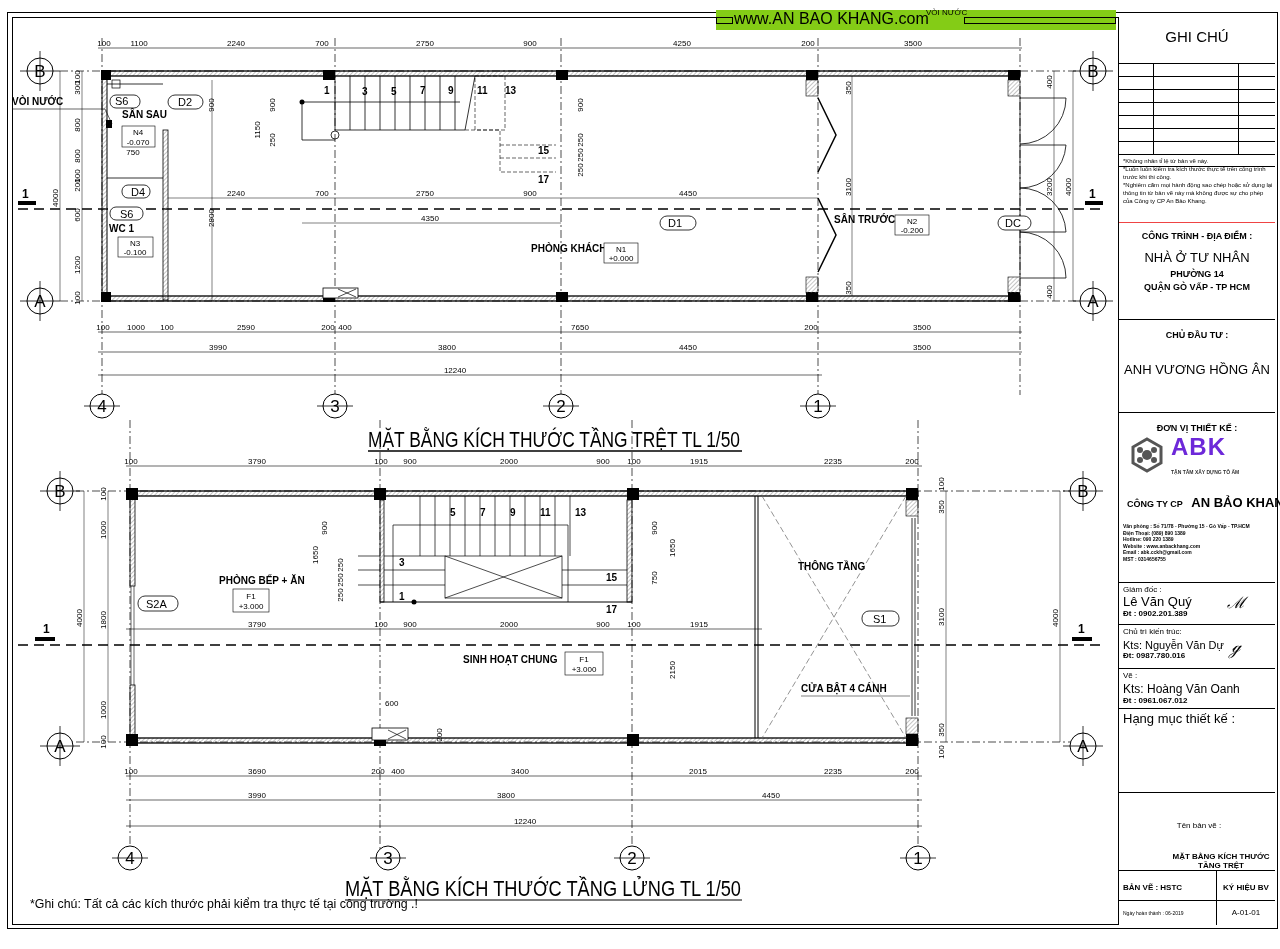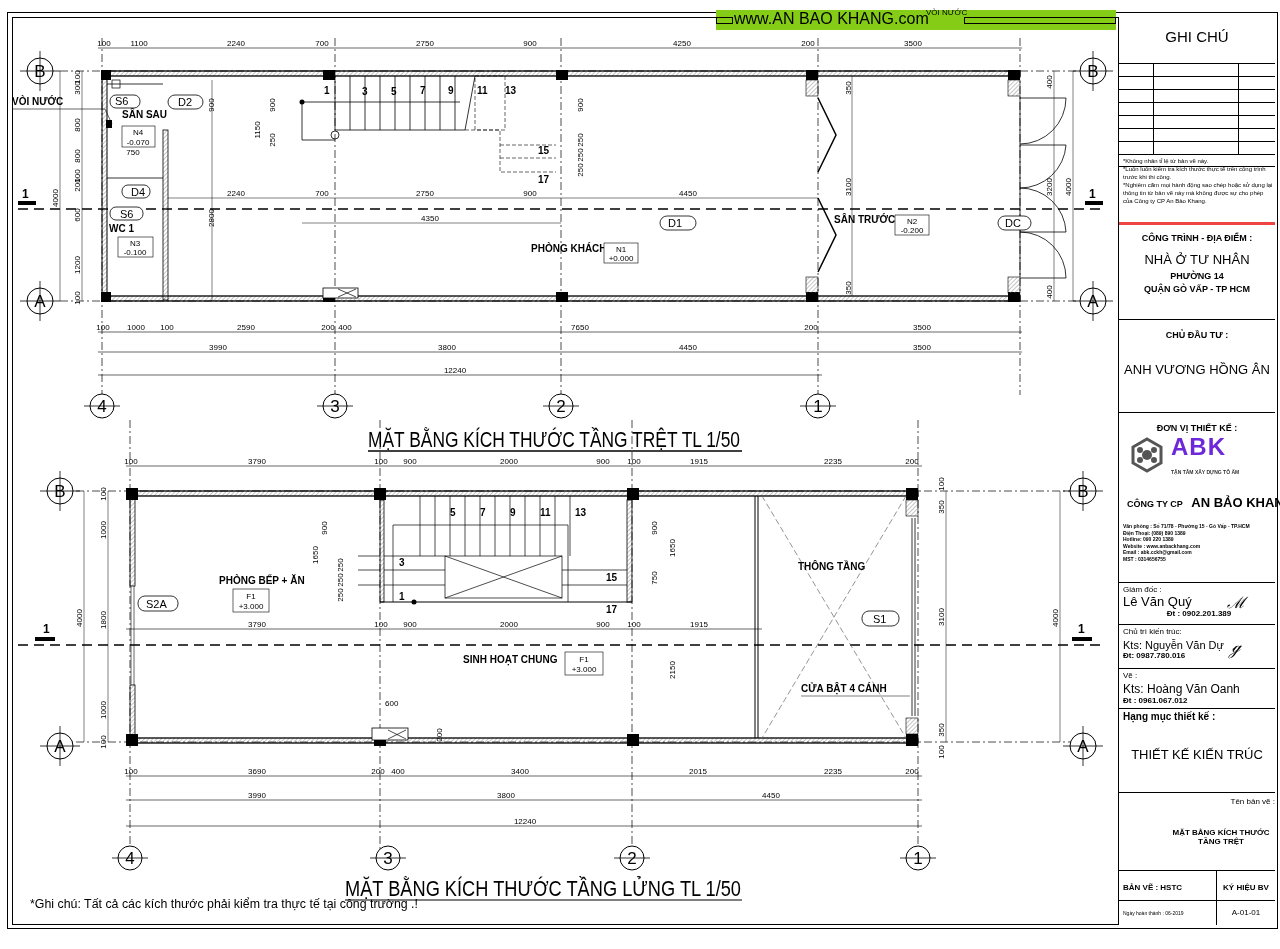--- a/index.html
+++ b/index.html
@@ -559,21 +559,21 @@
           <div class="c1"></div>
           <div class="c2"></div>
         </div>
     </div>
     <div class="abs tb-tiny" style="top:140px;width:150px;">
       <div>*Không nhân tỉ lệ từ bản vẽ này.</div>
       <div>*Luôn luôn kiểm tra kích thước thực tế trên công trình trước khi thi công.</div>
       <div>*Nghiêm cấm mọi hành động sao chép hoặc sử dụng lại thông tin từ bản vẽ này mà không được sự cho phép của Công ty CP An Bảo Khang.</div>
     </div>
   </div>
-  <div class="tb-sec" style="top:205px;height:98px;border-top:3px solid #ef4444;">
+  <div class="tb-sec" style="top:205px;height:98px;border-top:1px solid #ef4444;">
     <div class="tb-small" style="padding-top:8px;">CÔNG TRÌNH - ĐỊA ĐIỂM :</div>
     <div style="font-size:13px;font-weight:normal;padding-top:9px;">NHÀ Ở TƯ NHÂN</div>
     <div class="tb-small" style="padding-top:4px;">PHƯỜNG 14</div>
     <div class="tb-small" style="padding-top:3px;">QUẬN GÒ VẤP - TP HCM</div>
   </div>
   <div class="tb-sec" style="top:303px;height:93px;">
     <div class="tb-small" style="padding-top:10px;">CHỦ ĐẦU TƯ :</div>
     <div style="font-size:13px;padding-top:22px;">ANH VƯƠNG HỒNG ÂN</div>
   </div>
   <div class="tb-sec" style="top:396px;height:170px;">
@@ -599,40 +599,39 @@
       <div>Điện Thoại: (089) 890 1389</div>
       <div>Hotline: 090 220 1389</div>
       <div>Website : www.anbackhang.com</div>
       <div>Email : abk.cckh@gmail.com</div>
       <div>MST : 0314656755</div>
     </div>
   </div>
   <div class="tb-sec" style="top:566px;height:42px;text-align:left;">
     <div style="font-size:8px;padding:2px 0 0 4px;">Giám đốc :</div>
     <div style="font-size:13px;padding-left:4px;">Lê Văn Quý</div>
-    <div style="font-size:8px;font-weight:bold;padding-left:4px;text-align:center;">Đt : 0902.201.389</div>
+    <div style="font-size:8px;font-weight:bold;padding-left:4px;">Đt : 0902.201.389</div>
     <div class="abs sig" style="left:108px;top:8px;">ℳ</div>
   </div>
   <div class="tb-sec" style="top:608px;height:44px;text-align:left;">
     <div style="font-size:8px;padding:2px 0 0 4px;">Chủ trì kiến trúc:</div>
     <div style="font-size:11px;padding:3px 0 0 4px;">Kts: Nguyễn Văn Dự</div>
     <div style="font-size:8px;font-weight:bold;padding-left:4px;">Đt: 0987.780.016</div>
     <div class="abs sig" style="left:112px;top:10px;">ℊ</div>
   </div>
   <div class="tb-sec" style="top:652px;height:40px;text-align:left;">
     <div style="font-size:8px;padding:2px 0 0 4px;">Vẽ :</div>
     <div style="font-size:12px;padding:2px 0 0 4px;white-space:nowrap;">Kts: Hoàng Văn Oanh</div>
     <div style="font-size:8px;font-weight:bold;padding-left:4px;">Đt : 0961.067.012</div>
   </div>
   <div class="tb-sec" style="top:692px;height:84px;">
-    <div style="font-size:10px;text-align:left;padding:2px 0 0 4px;font-weight:bold;">Hạng mục thiết kế :</div>
-    <div style="font-size:13px;padding-top:25px;">THIẾT KẾ KIẾN TRÚC</div>
+    <div style="font-size:13px;text-align:left;padding:2px 0 0 4px;">Hạng mục thiết kế :</div>
   </div>
   <div class="tb-sec" style="top:776px;height:78px;">
-    <div style="font-size:8px;text-align:right;padding:4px 0 0 4px;">Tên bản vẽ :</div>
+    <div style="font-size:8px;text-align:center;padding:4px 0 0 4px;margin-top:24px;">Tên bản vẽ :</div>
     <div style="font-size:8px;font-weight:bold;padding-top:22px;margin-left:48px;">MẶT BẰNG KÍCH THƯỚC TẦNG TRỆT</div>
   </div>
   <div class="tb-sec" style="top:854px;height:30px;display:flex;">
     <div style="width:98px;border-right:1px solid #000;font-size:8px;font-weight:bold;text-align:left;padding:12px 0 0 4px;box-sizing:border-box;">BẢN VẼ : HSTC</div>
     <div style="flex:1;font-size:8px;font-weight:bold;padding-top:12px;">KÝ HIỆU BV</div>
   </div>
   <div class="tb-sec" style="top:884px;height:24px;display:flex;border-bottom:none;">
     <div style="width:98px;border-right:1px solid #000;font-size:5px;text-align:left;padding:9px 0 0 4px;box-sizing:border-box;">Ngày hoàn thành : 06-2019</div>
     <div style="flex:1;font-size:8px;padding-top:7px;">A-01-01</div>
   </div>

